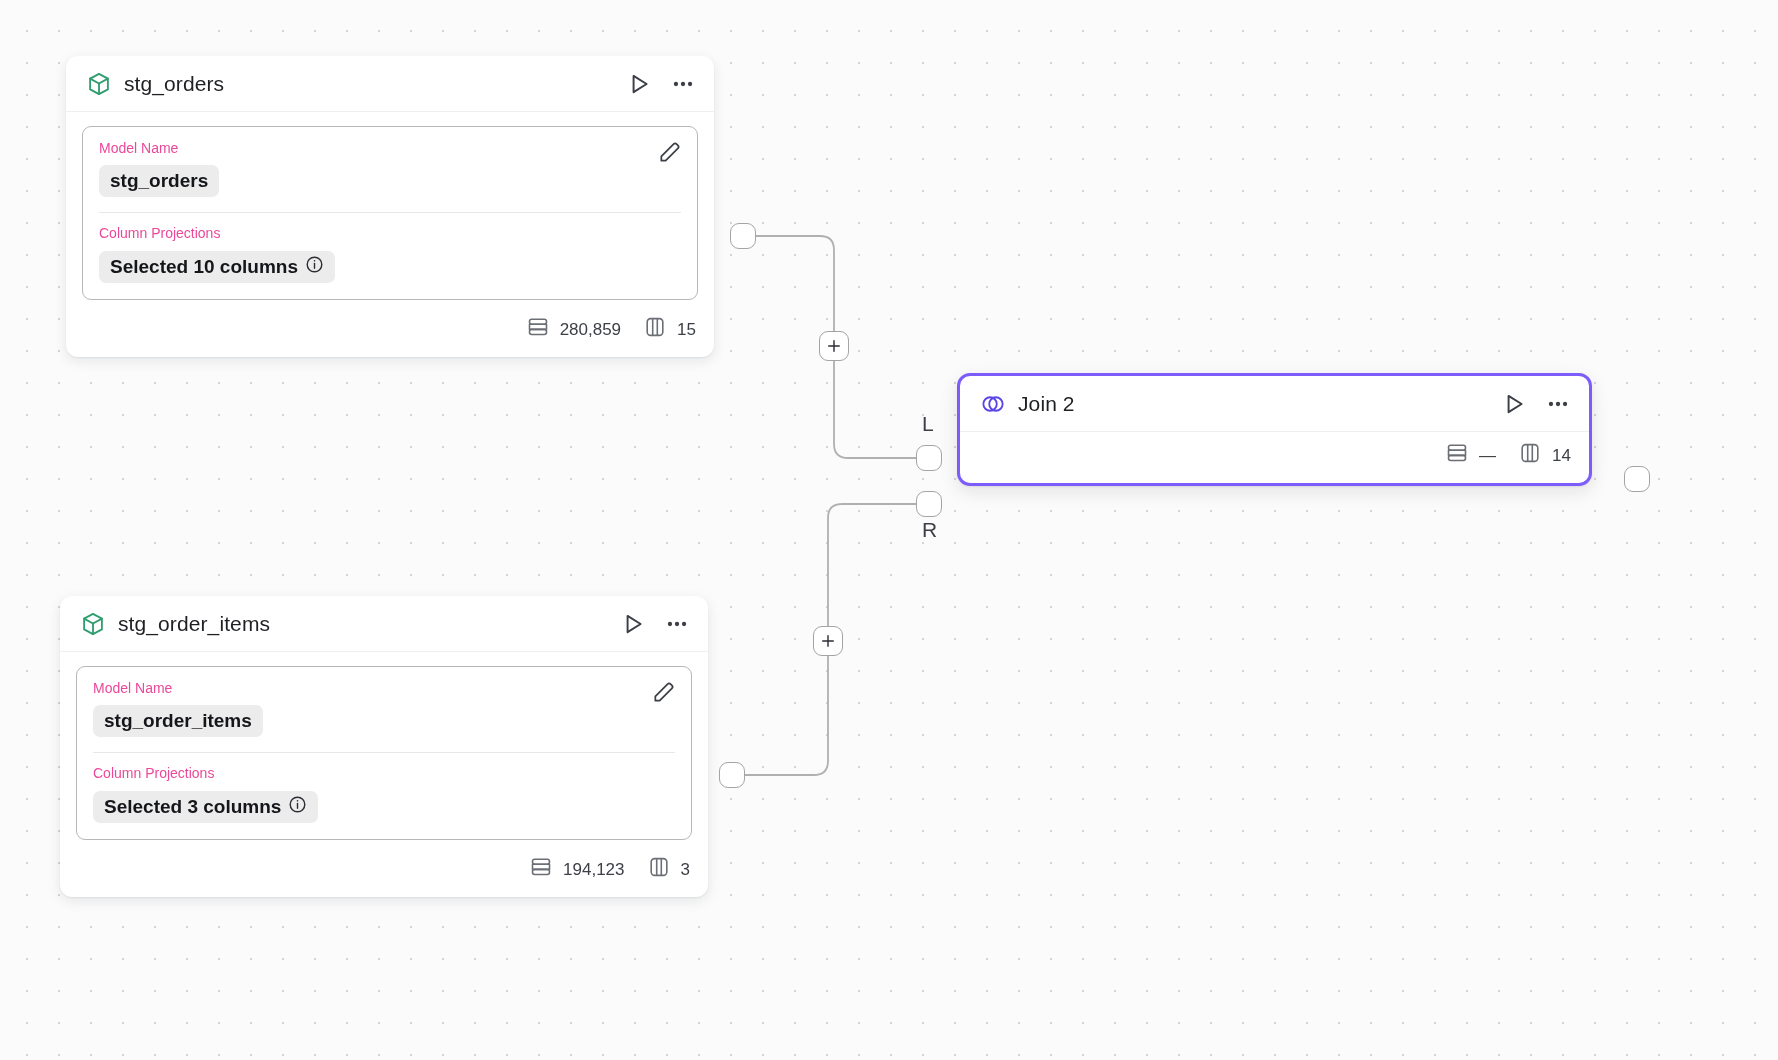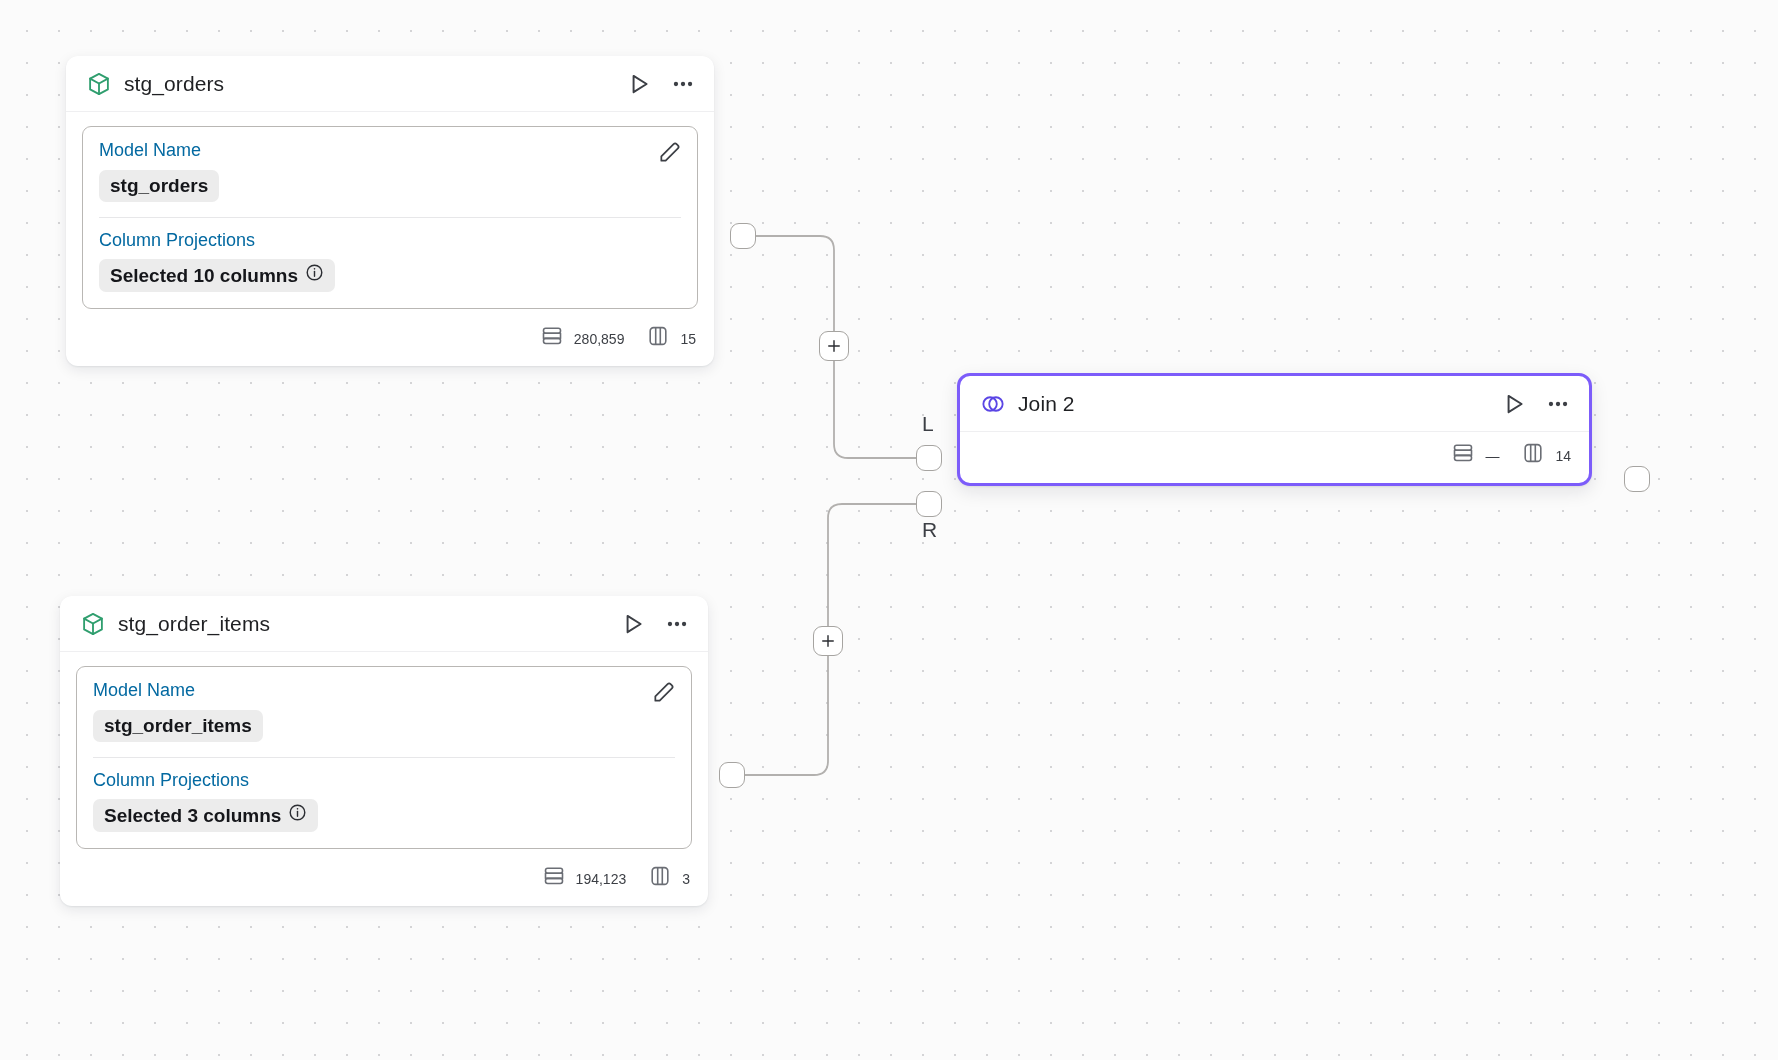--- a/index.html
+++ b/index.html
@@ -62,22 +62,22 @@
 
   .node-body { padding: 14px 16px 6px 16px; }
 
   .prop-box {
     border: 1px solid #b9b7b4;
     border-radius: 9px;
     padding: 14px 16px 16px 16px;
     position: relative;
   }
   .prop-label {
-    font-size: 18px;
-    color: #0369a1;
+    font-size: 14px;
+    color: #ec4899;
     margin-bottom: 9px;
     line-height: 1.1;
   }
   .pill {
     display: inline-flex;
     align-items: center;
     gap: 7px;
     background: #ececec;
     border-radius: 7px;
     padding: 4px 11px;
@@ -97,21 +97,21 @@
     display: flex;
     align-items: center;
     justify-content: flex-end;
     gap: 10px;
     padding: 9px 18px 13px 18px;
     font-size: 21px;
     color: #44474d;
   }
   .stat { display: flex; align-items: center; gap: 10px; }
   .stat + .stat { margin-left: 12px; }
-  .stat-val { font-size: 14px; color: #3c3f45; text-align: right; }
+  .stat-val { font-size: 17px; color: #3c3f45; text-align: right; }
 
   
   .combine-box {
     border: 1px solid #b9b7b4;
     border-radius: 9px;
     height: 64px;
     display: flex; align-items: center; justify-content: center;
     font-size: 22px; font-weight: bold; color: #15161a;
   }
 

